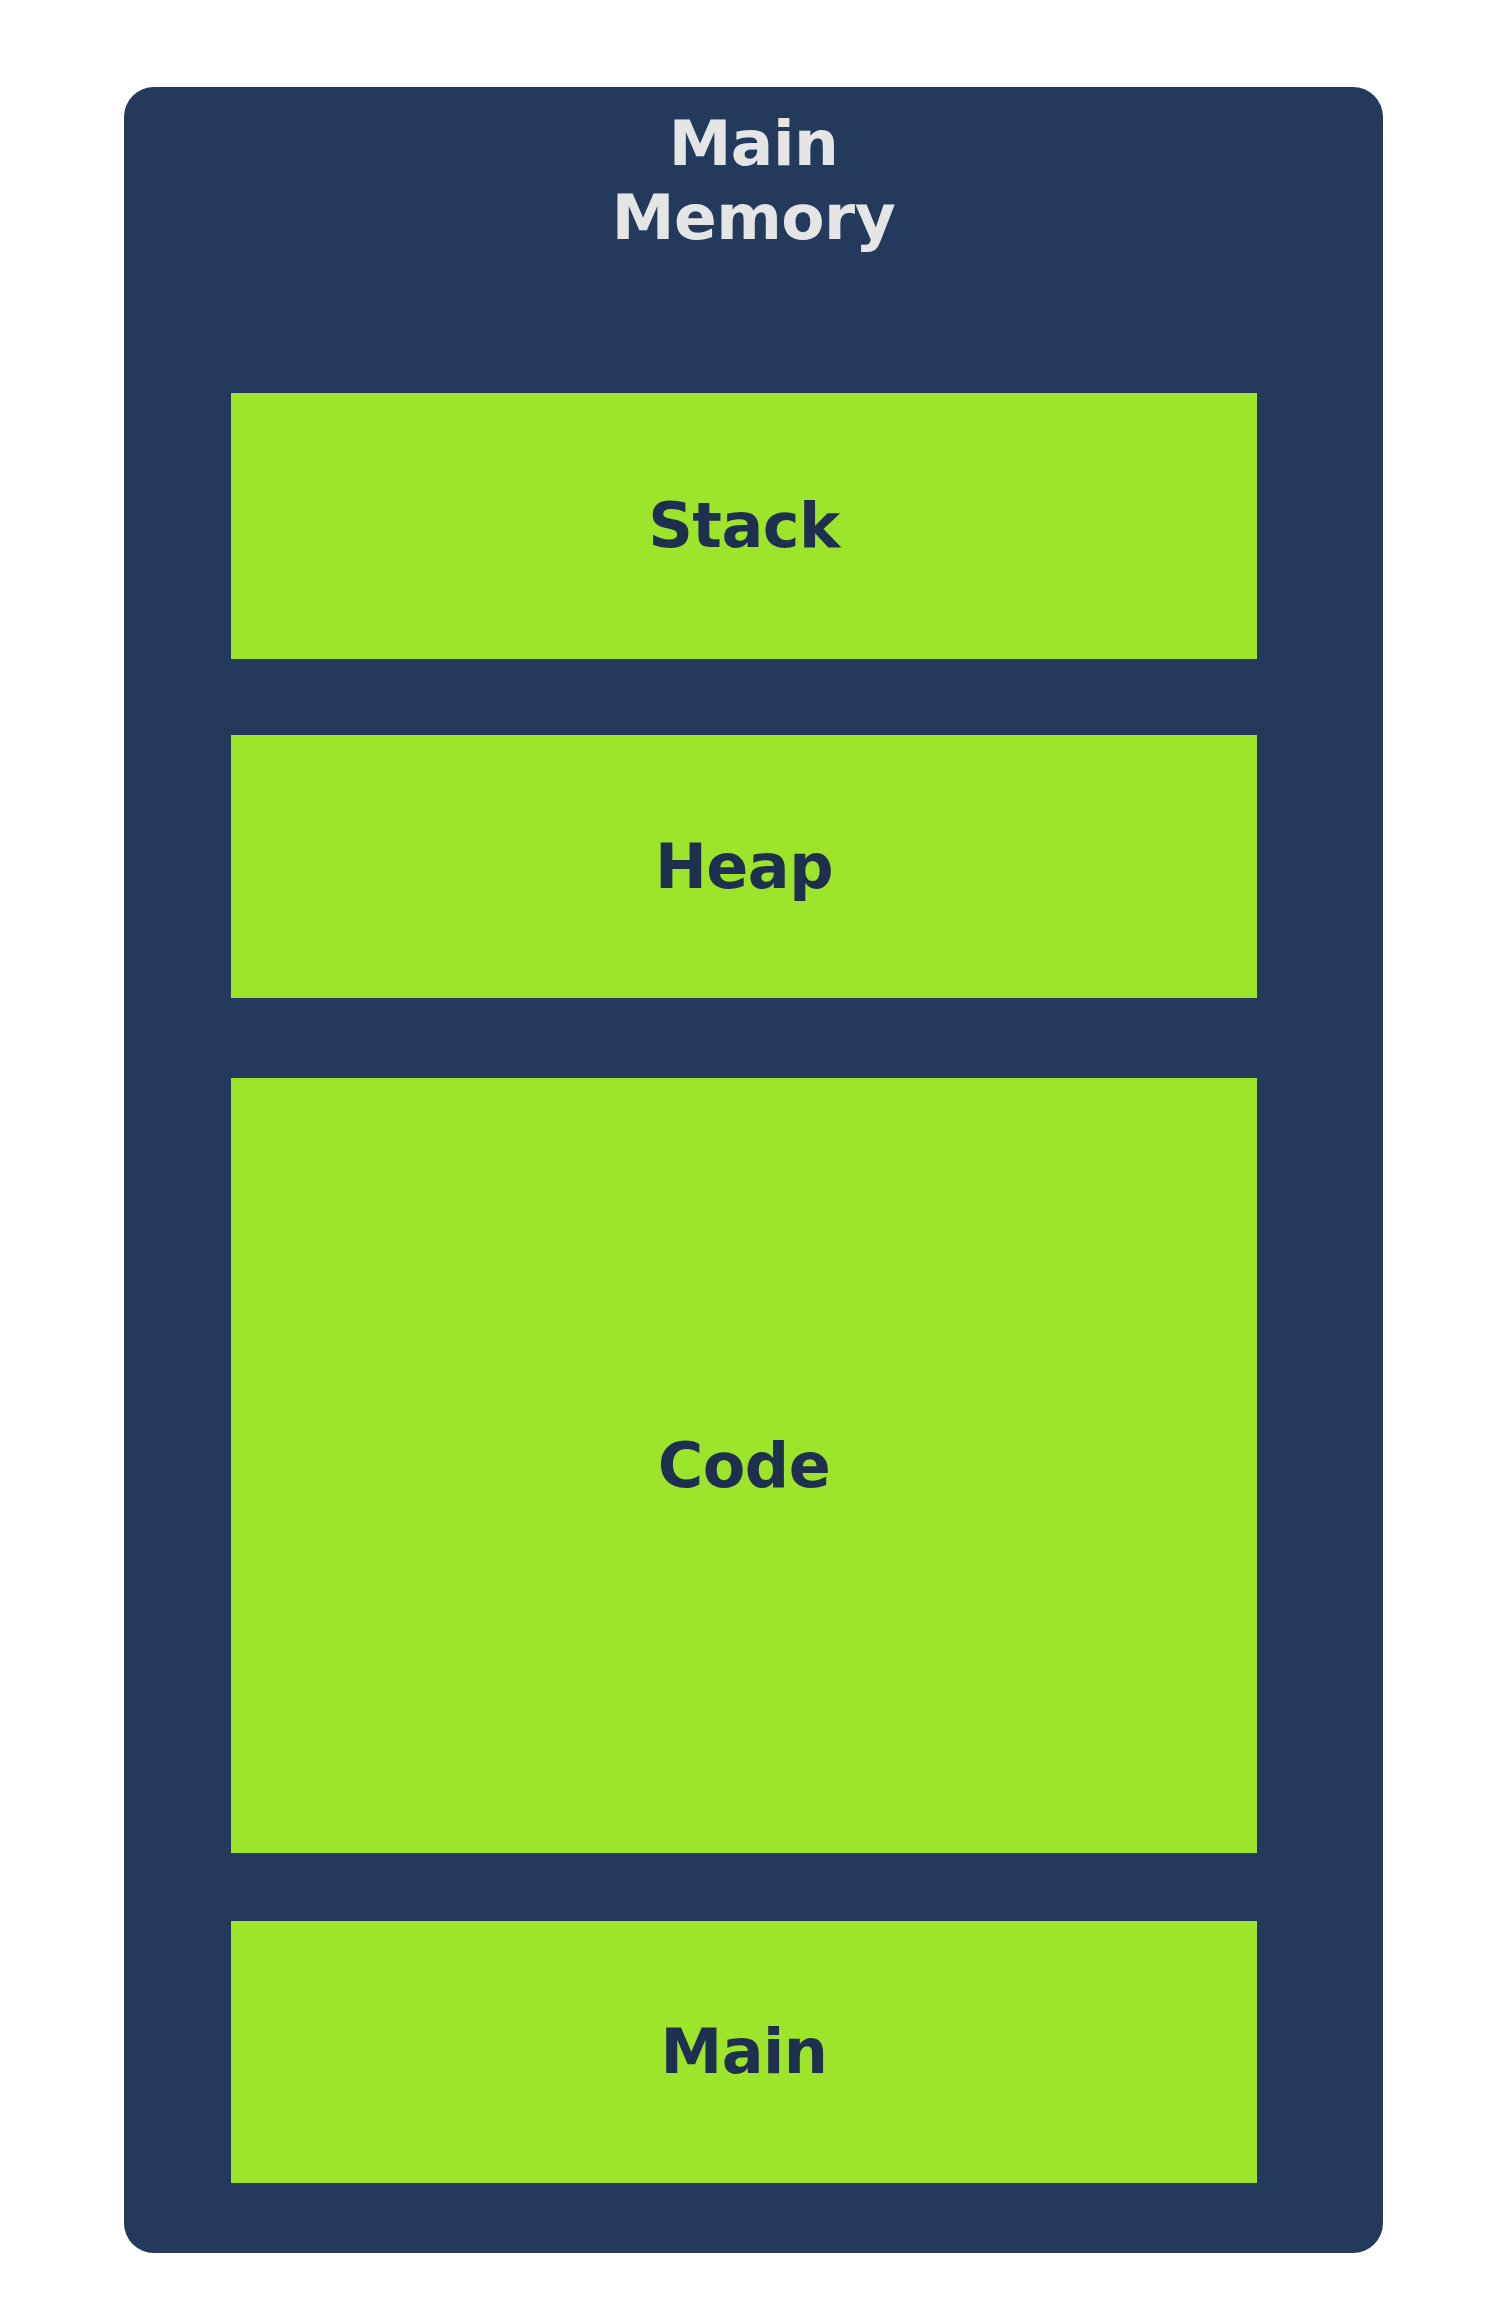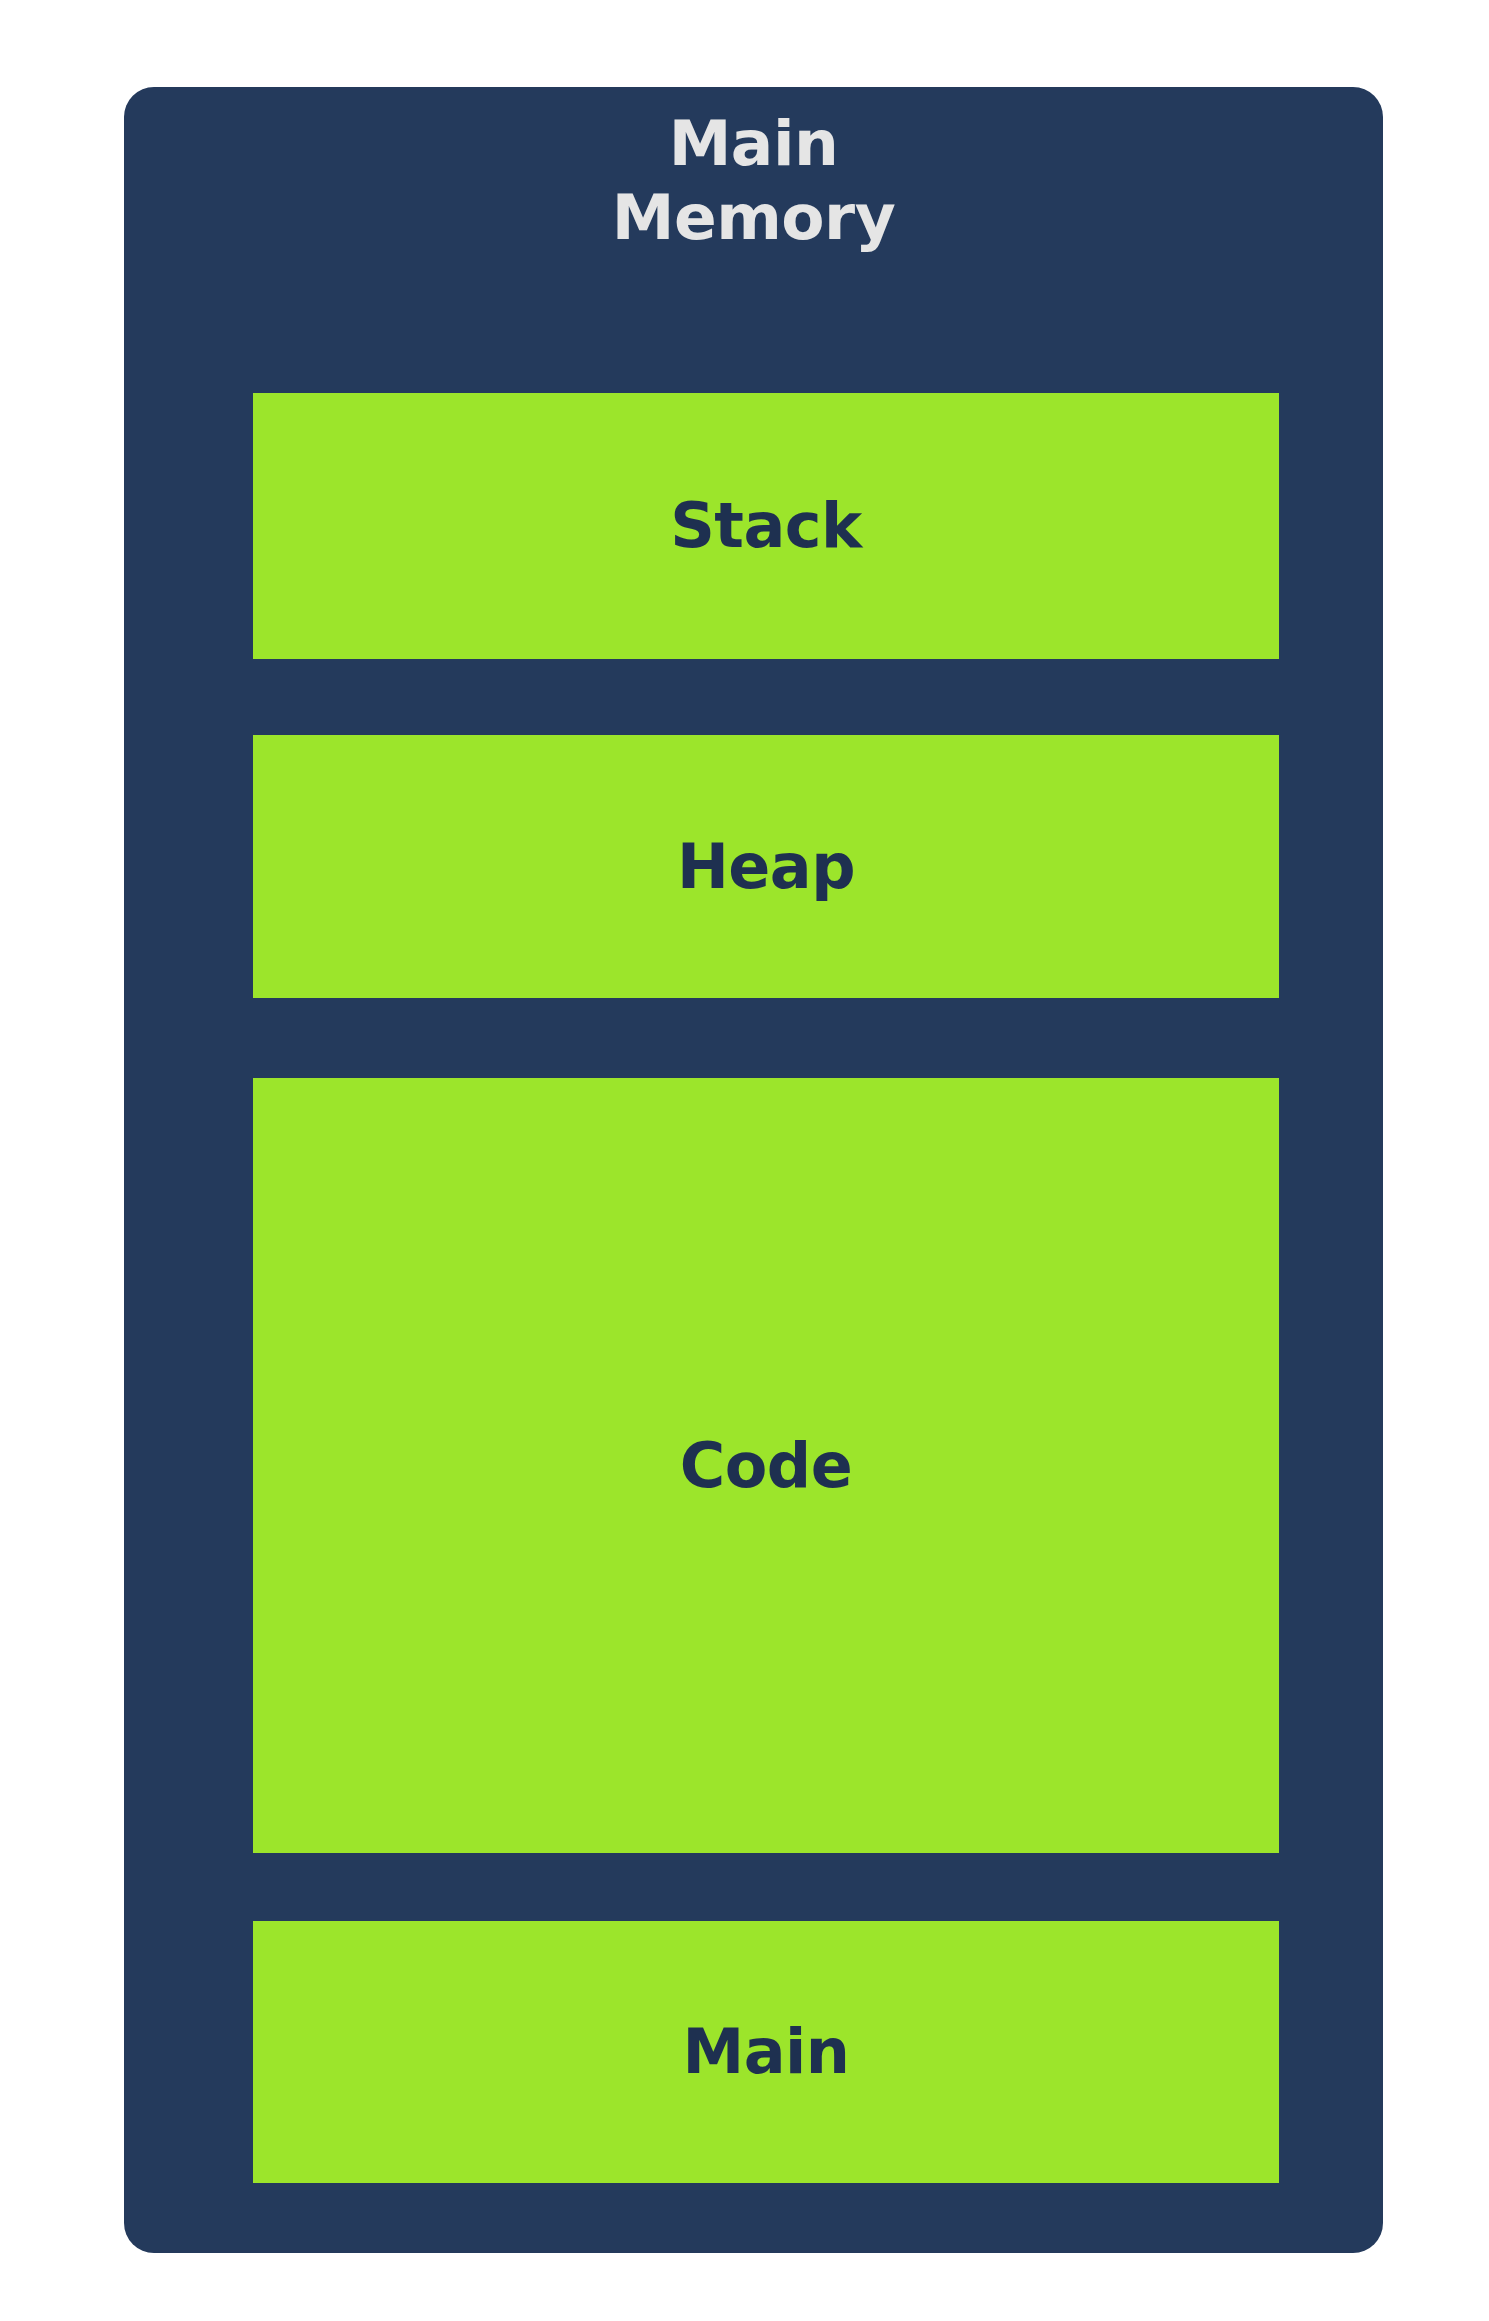--- a/index.html
+++ b/index.html
@@ -48,21 +48,21 @@
     line-height: 1.17;
     letter-spacing: -0.5px;
   }
   .memory-title .title-line {
     display: block;
   }
 
   
   .segment {
     position: absolute;
-    left: 129px;     
+    left: 107px;     
     width: 1026px;
     background: #9ce52b;
     display: flex;
     align-items: center;
     justify-content: center;
     box-sizing: border-box;
   }
   .segment-label {
     color: #1e3050;
     font-size: 62px;

